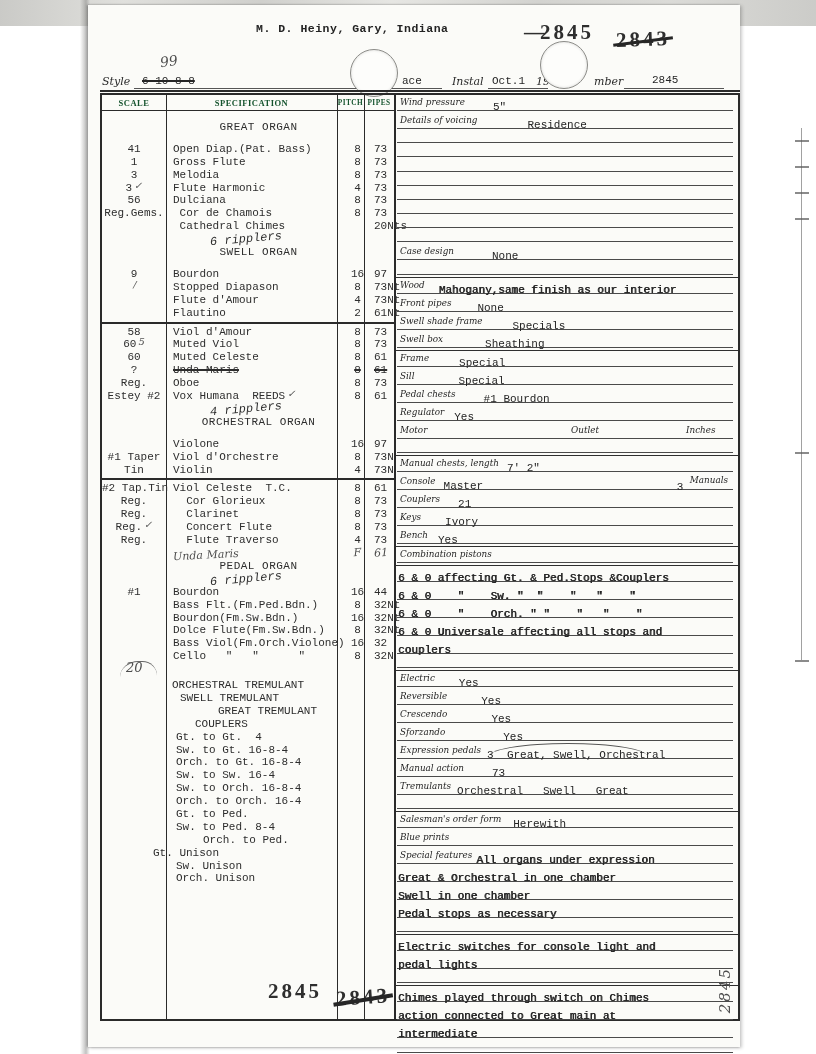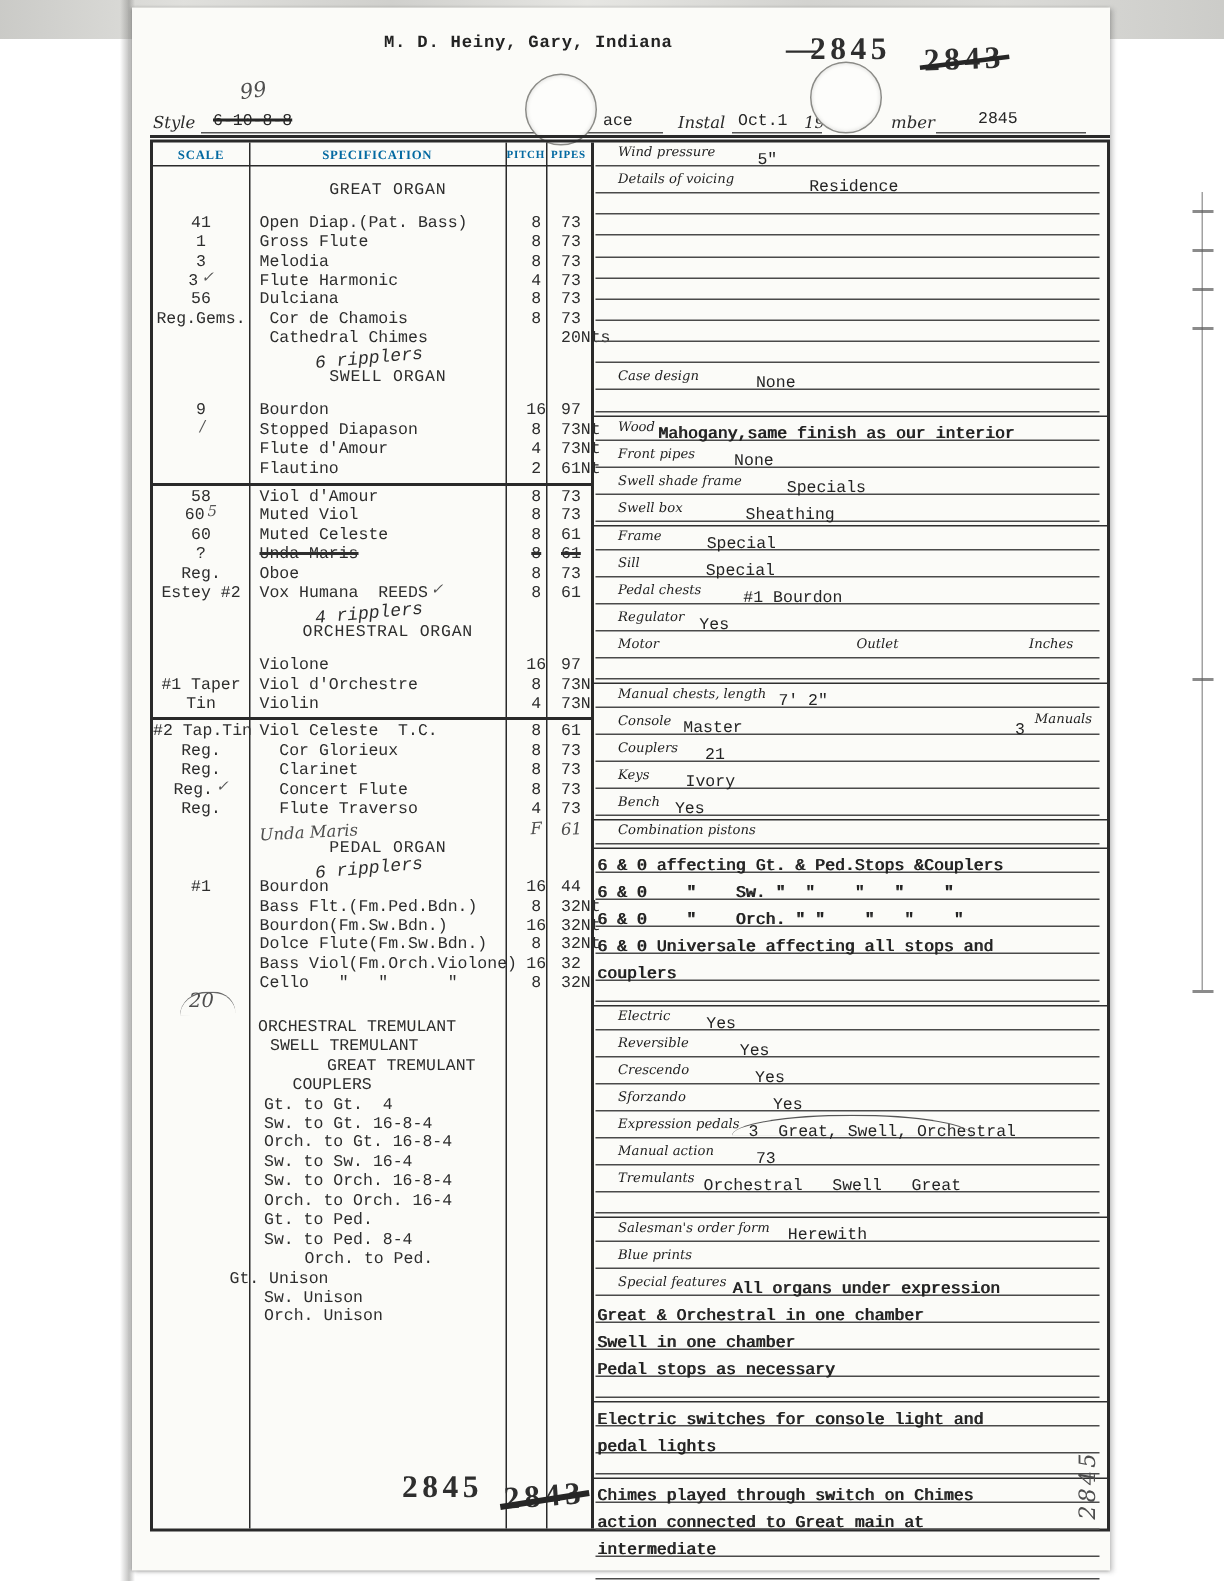--- a/index.html
+++ b/index.html
@@ -31,21 +31,21 @@
   .uline{position:absolute;height:1px;background:#555;bottom:4px;}
   .hw{font-family:"DejaVu Serif",serif;font-style:italic;color:#4e4e4e;}
   .hole{position:absolute;width:46px;height:46px;border-radius:50%;background:#fdfdfb;
     border:1.5px solid #8b8b87;box-shadow:inset 0 0 3px rgba(0,0,0,.15);}
   
   .maintable{position:absolute;left:12px;top:88px;width:636px;height:924px;border:2px solid #2a2a2a;}
   .maintable:before{content:"";position:absolute;left:-2px;right:-2px;top:-5px;height:1.5px;background:#2a2a2a;}
   .left-table{position:absolute;left:0;top:0;width:292px;height:100%;border-right:2px solid #2a2a2a;}
   .vline{position:absolute;top:0;bottom:0;width:1.4px;background:#2a2a2a;}
   .head-row{position:absolute;left:0;top:0;width:100%;height:15px;border-bottom:1.6px solid #2a2a2a;
-    display:flex;align-items:center;font-family:"Liberation Serif",serif;font-weight:700;color:#0369a1;}
+    display:flex;align-items:center;font-family:"Liberation Serif",serif;font-weight:700;color:#14532d;}
   .hc{text-align:center;font-size:8.5px;letter-spacing:.5px;}
   .stops-body{position:absolute;left:0;top:17px;width:100%;}
   .srow{display:flex;height:12.9px;line-height:12.9px;font-family:"Liberation Mono",monospace;
     font-size:11px;color:#2d2d2d;white-space:pre;}
   .cs{width:64px;flex:none;text-align:center;overflow:visible;white-space:nowrap;}
   .csp{width:171px;flex:none;padding-left:7px;overflow:visible;white-space:pre;}
   .cp{width:27px;flex:none;text-align:center;}
   .cpi{width:29px;flex:none;padding-left:3px;white-space:nowrap;overflow:visible;}
   .srow.head .csp{text-align:center;padding-left:7px;letter-spacing:.5px;}
   .gap{height:9px;}
@@ -56,21 +56,21 @@
   .hw-sup{font-family:"DejaVu Serif",serif;font-style:italic;color:#555;font-size:10px;
     position:relative;top:-2px;margin-left:2px;}
   .hw20{position:relative;left:18px;top:-2px;font-size:13px;display:inline-block;
     border-top:1.4px solid #666;border-radius:50% 40% 0 0/100% 90% 0 0;padding:0 14px 0 6px;}
   
   .right-col{position:absolute;left:294px;top:0;right:0;height:100%;}
   .frow{position:relative;min-height:14.18px;}
   .frow .rule{position:absolute;left:1px;right:5px;bottom:2px;height:1px;background:#4a4a4a;}
   .frow.grouptop{border-top:1.8px solid #2f2f2f;}
   .flabel{font-family:"DejaVu Serif",serif;font-style:italic;font-size:8.8px;color:#1e1e1e;
-    display:inline-block;padding:2px 0 0 16px;vertical-align:top;white-space:nowrap;}
+    display:inline-block;padding:2px 0 0 4px;vertical-align:top;white-space:nowrap;}
   .fval{font-family:"Liberation Mono",monospace;font-size:11px;color:#242424;position:relative;
     top:1px;z-index:1;white-space:pre;display:inline-block;}
   .fval.b{text-shadow:.6px 0 0 currentColor;}
   .fextra{position:absolute;font-family:"DejaVu Serif",serif;font-style:italic;font-size:8.8px;color:#1e1e1e;top:2px;}
   .fright{position:absolute;right:10px;top:1px;}
   .arc{position:absolute;left:92px;bottom:4px;width:160px;height:13px;border-top:1.6px solid #555;
     border-radius:50% 50% 0 0/100% 100% 0 0;z-index:2;}
   .side-stamp{position:absolute;right:4px;bottom:6px;writing-mode:vertical-rl;transform:rotate(180deg);
     font-size:15px;letter-spacing:2px;z-index:3;}
   
@@ -218,21 +218,21 @@
           <div class="frow">
             <div class="rule"></div>
           </div>
           <div class="frow">
             <div class="rule"></div>
           </div>
           <div class="frow"><div class="rule"></div><span class="flabel">Case design</span><span class="fval" style="margin-left: 38px;">None</span></div>
           <div class="frow">
             <div class="rule"></div>
           </div>
-          <div class="frow grouptop"><div class="rule"></div><span class="flabel">Wood</span><span class="fval b" style="margin-left: 2px;">Mahogany,same finish as our interior</span></div>
+          <div class="frow grouptop"><div class="rule"></div><span class="flabel">Wood</span><span class="fval b" style="margin-left: 14px;">Mahogany,same finish as our interior</span></div>
           <div class="frow"><div class="rule"></div><span class="flabel">Front pipes</span><span class="fval" style="margin-left: 26px;">None</span></div>
           <div class="frow"><div class="rule"></div><span class="flabel">Swell shade frame</span><span class="fval" style="margin-left: 30px;">Specials</span></div>
           <div class="frow"><div class="rule"></div><span class="flabel">Swell box</span><span class="fval" style="margin-left: 42px;">Sheathing</span></div>
           <div class="frow grouptop"><div class="rule"></div><span class="flabel">Frame</span><span class="fval" style="margin-left: 30px;">Special</span></div>
           <div class="frow"><div class="rule"></div><span class="flabel">Sill</span><span class="fval" style="margin-left: 44px;">Special</span></div>
           <div class="frow"><div class="rule"></div><span class="flabel">Pedal chests</span><span class="fval" style="margin-left: 28px;">#1 Bourdon</span></div>
           <div class="frow"><div class="rule"></div><span class="flabel">Regulator</span><span class="fval" style="margin-left: 10px;">Yes</span></div>
           <div class="frow"><div class="rule"></div><span class="flabel">Motor</span><span class="fextra" style="left: 175px;">Outlet</span><span class="fextra" style="left: 290px;">Inches</span></div>
           <div class="frow">
             <div class="rule"></div>

